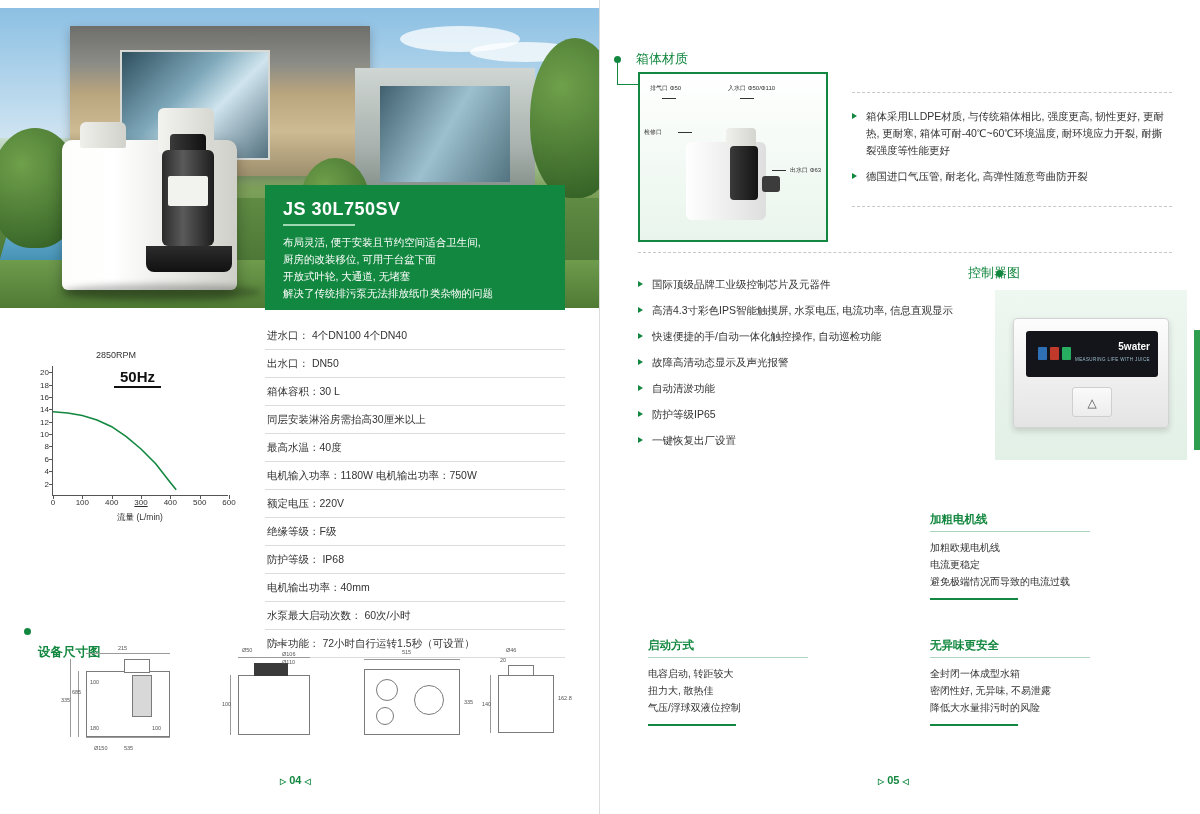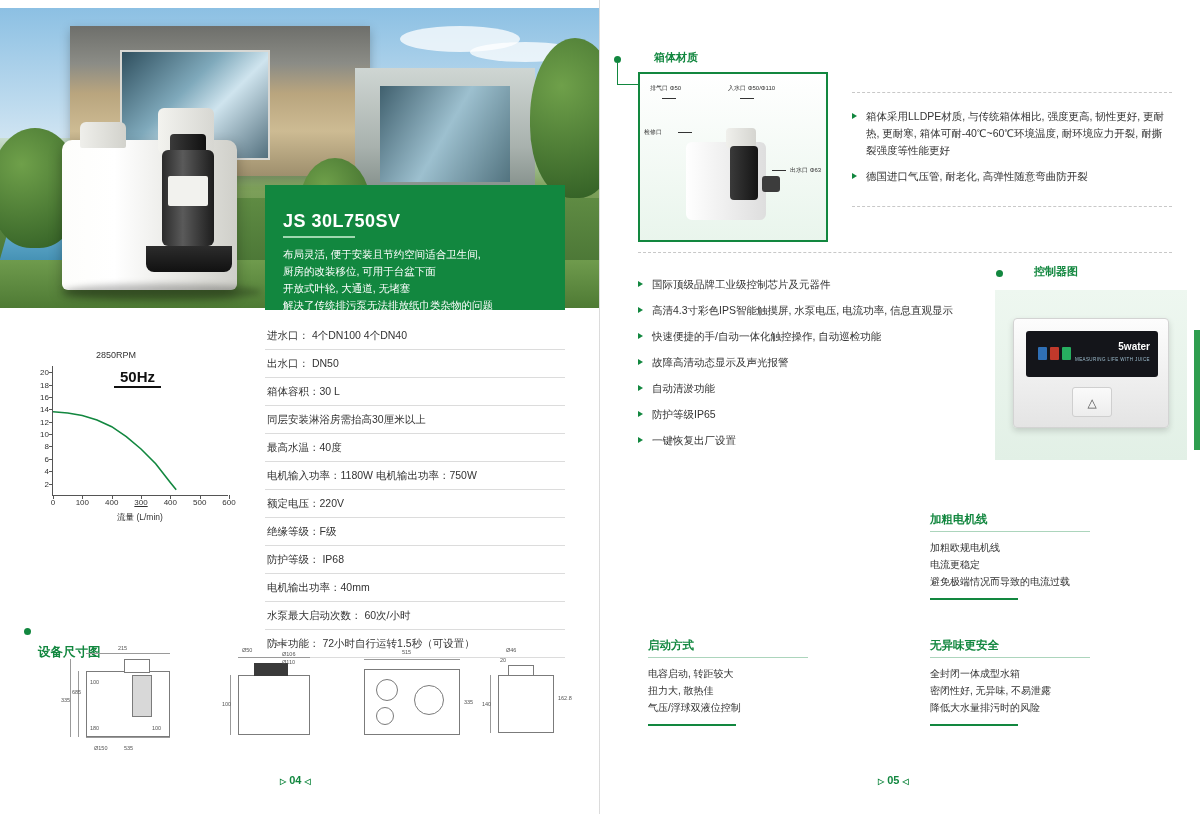--- a/index.html
+++ b/index.html
@@ -103,21 +103,21 @@
   .prod-foot {
     position:absolute; left:0; top:186px; width:200px; height:16px;
     background:rgba(0,0,0,.25); filter:blur(3px); border-radius:50%;
   }
 
   
   .title-card {
     position:absolute; left:265px; top:185px; width:300px; height:125px;
     background:#12873f; color:#fff; padding:14px 16px 10px 18px;
   }
-  .title-card h1 { margin:12px 0 4px 0; font-size:18px; letter-spacing:.5px; font-weight:bold; }
+  .title-card h1 { margin:0 0 4px 0; font-size:18px; letter-spacing:.5px; font-weight:bold; }
   .title-card .rule { width:72px; height:2px; background:#9fd7b0; margin:4px 0 8px; }
   .title-card p { margin:0; font-size:10.5px; line-height:17px; }
 
   
   .chart-box { position:absolute; left:18px; top:352px; width:230px; height:205px; }
   .chart-title { position:absolute; left:78px; top:-2px; font-size:9px; color:#333; }
   .hz-badge {
     position:absolute; left:96px; top:16px; font-size:15px; font-weight:bold; color:#111;
     border-bottom:2px solid #111; padding:0 6px 1px;
   }
@@ -140,21 +140,21 @@
   .dwg .box { position:absolute; border:1px solid #7b7b7b; background:#fff; }
   .dwg .thin { position:absolute; background:#9a9a9a; }
   .dwg .lbl { position:absolute; font-size:5.5px; color:#555; white-space:nowrap; }
   .dwg .circ { position:absolute; border:1px solid #7b7b7b; border-radius:50%; }
 
   
   .pagenum { position:absolute; bottom:28px; font-size:11px; color:#12873f; font-weight:bold; }
   .pagenum .tri { color:#12873f; font-size:8px; }
 
   
-  .sec-head { position:absolute; font-size:11px; font-weight:bold; color:#12873f;margin-left:18px; }
+  .sec-head { position:absolute; font-size:13px; font-weight:normal; color:#12873f; }
   .sec-dot { position:absolute; width:7px; height:7px; border-radius:50%; background:#12873f; }
   .sec-stem { position:absolute; background:#12873f; }
 
   .case-box {
     position:absolute; left:638px; top:72px; width:190px; height:170px;
     border:2px solid #12873f; background:linear-gradient(to bottom,#ffffff,#e9f5ec);
   }
   .case-label { position:absolute; font-size:6px; color:#333; white-space:nowrap; }
   .case-arrow { position:absolute; background:#333; height:1px; }
   .case-prod { position:absolute; left:46px; top:44px; width:104px; height:106px; }
@@ -395,21 +395,21 @@
 
   <div class="bullets" style="left:852px; top:108px; width:320px;">
     <div class="bullet">箱体采用LLDPE材质, 与传统箱体相比, 强度更高, 韧性更好, 更耐热, 更耐寒, 箱体可耐-40℃~60℃环境温度, 耐环境应力开裂, 耐撕裂强度等性能更好</div>
     <div class="bullet">德国进口气压管, 耐老化, 高弹性随意弯曲防开裂</div>
   </div>
   <div class="dash" style="left:852px; top:92px; width:320px;"></div>
   <div class="dash" style="left:852px; top:206px; width:320px;"></div>
   <div class="dash" style="left:638px; top:252px; width:534px;"></div>
 
   <div class="sec-dot" style="left:996px; top:270px;"></div>
-  <div class="sec-head" style="left:1016px; top:264px;">控制器图</div>
+  <div class="sec-head" style="left:968px; top:264px;">控制器图</div>
 
   <div class="bullets" style="left:638px; top:276px; width:330px;">
     <div class="bullet">国际顶级品牌工业级控制芯片及元器件</div>
     <div class="bullet">高清4.3寸彩色IPS智能触摸屏, 水泵电压, 电流功率, 信息直观显示</div>
     <div class="bullet">快速便捷的手/自动一体化触控操作, 自动巡检功能</div>
     <div class="bullet">故障高清动态显示及声光报警</div>
     <div class="bullet">自动清淤功能</div>
     <div class="bullet">防护等级IP65</div>
     <div class="bullet">一键恢复出厂设置</div>
   </div>

